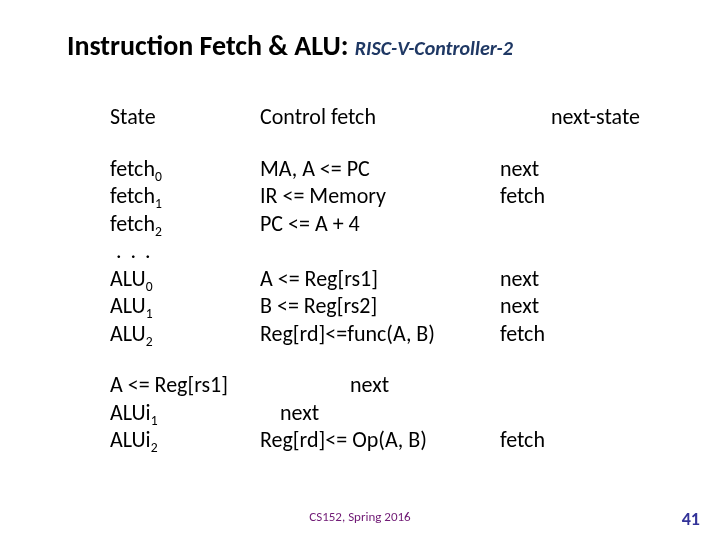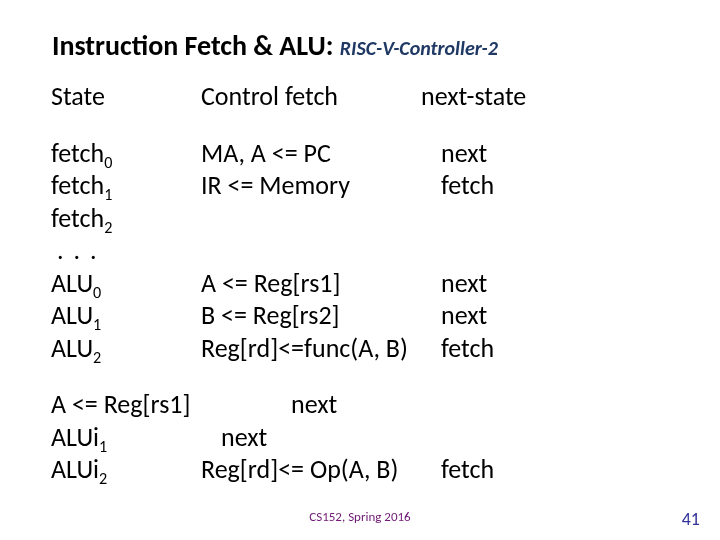--- a/index.html
+++ b/index.html
@@ -15,60 +15,60 @@
   .slide {
     width: 100%;
     height: 100%;
     padding: 28px 0 0 0;
     position: relative;
   }
   .title {
     font-size: 28px;
     font-weight: 700;
     color: #000000;
-    padding-left: 52px;
+    padding-left: 67px;
   }
   .title .accent {
     font-style: italic;
     color: #1f3864;
     font-size: 20px;
     font-weight: 700;
   }
   .content {
-    margin-top: 17px;
-    font-size: 26px;
+    margin-top: 40px;
+    font-size: 22px;
     color: #000000;
-    padding-left: 51px;
+    padding-left: 110px;
   }
   .row {
     display: flex;
     line-height: 1.25;
   }
   .col-state { width: 150px; }
   .col-cp    { width: 220px; }
   .col-ns    { width: 160px; }
-  .col-ns.header { padding-left: 0; }
+  .col-ns.header { padding-left: 0; text-align: right; }
   .col-ns.body   { padding-left: 20px; }
   .spacer { height: 24px; }
   sub { font-size: 0.62em; vertical-align: sub; line-height: 0; }
   .footer-center {
     position: absolute;
     bottom: 16px;
     width: 100%;
     text-align: center;
     font-size: 13px;
     color: #701a75;
   }
   .footer-right {
     position: absolute;
     bottom: 10px;
     right: 20px;
     font-size: 18px;
     color: #333399;
-    font-weight: 400;
+    font-weight: 700;
   }
   .ellipsis { letter-spacing: 2px; padding-left: 6px; }
 </style>
 </head>
 <body>
 
 <div class="slide">
 
   <div class="title">
     <span>Instruction Fetch &amp; ALU:</span>
@@ -90,20 +90,21 @@
       <div class="col-cp">MA, A &lt;= PC</div>
       <div class="col-ns body">next</div>
     </div>
     <div class="row">
       <div class="col-state"><span>fetch</span><sub>1</sub></div>
       <div class="col-cp">IR  &lt;= Memory</div>
       <div class="col-ns body">fetch</div>
     </div>
     <div class="row">
       <div class="col-state"><span>fetch</span><sub>2</sub></div>
+      <div class="col-cp">PC &lt;= A + 4</div>
     </div>
     <div class="row">
       <div class="col-state ellipsis">. . .</div>
       <div class="col-cp"></div>
       <div class="col-ns body"></div>
     </div>
     <div class="row">
       <div class="col-state"><span>ALU</span><sub>0</sub></div>
       <div class="col-cp">A   &lt;= Reg[rs1]</div>
       <div class="col-ns body">next</div>

